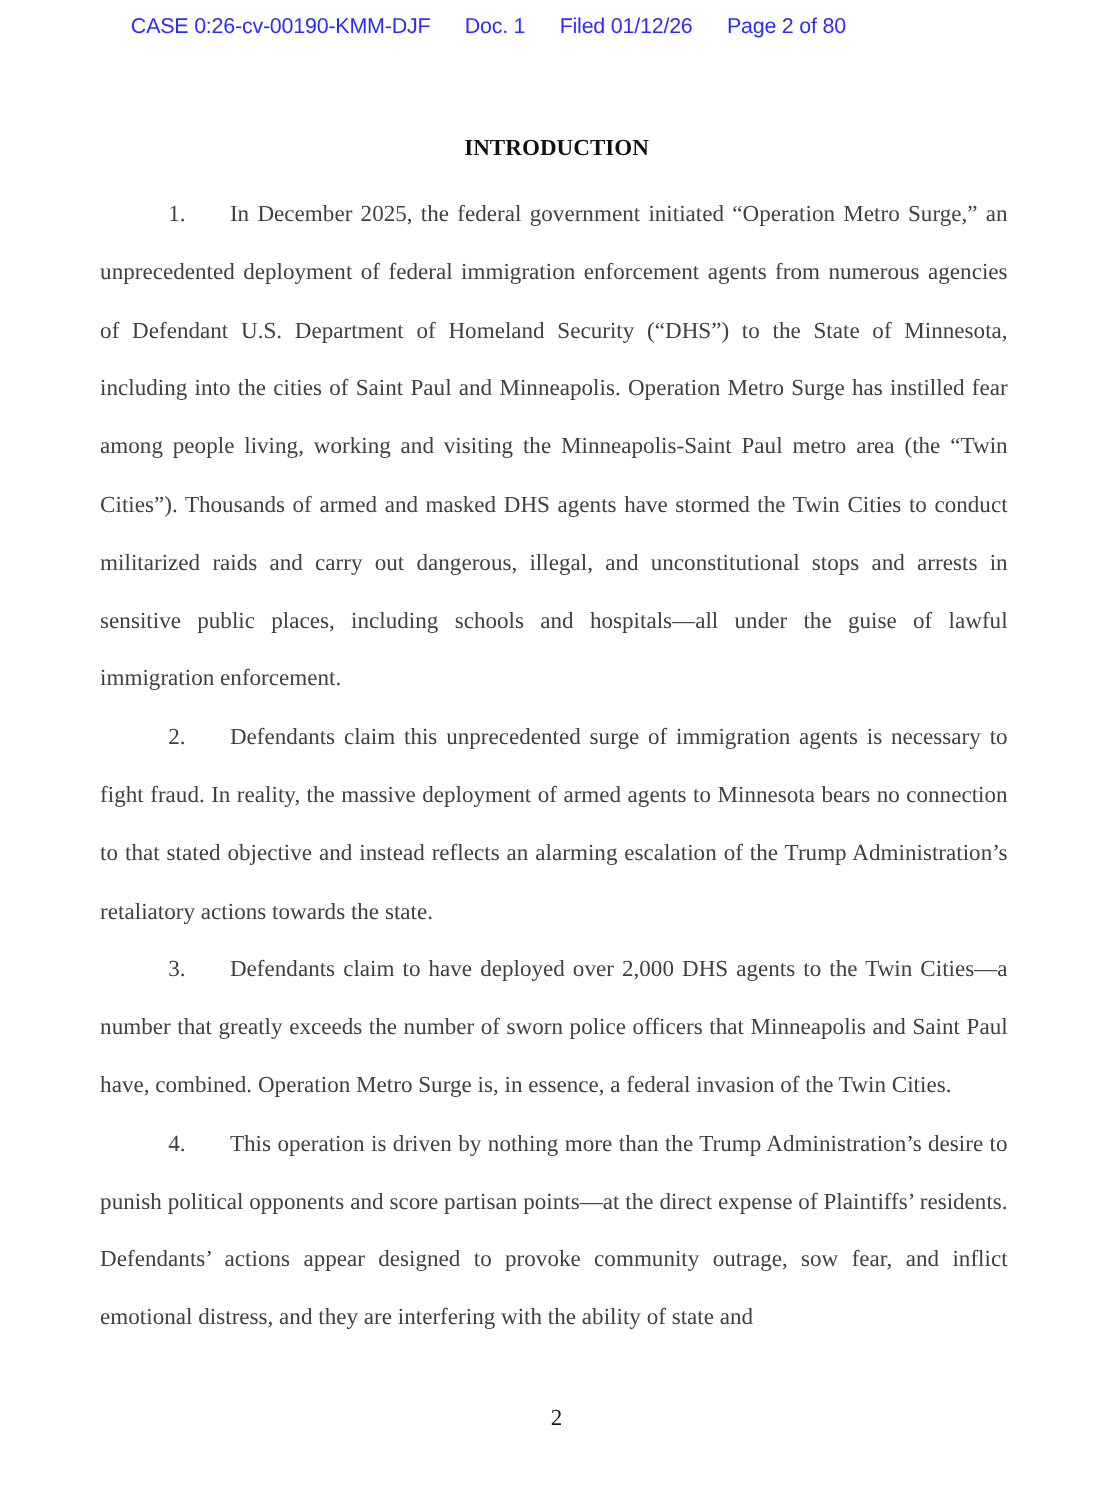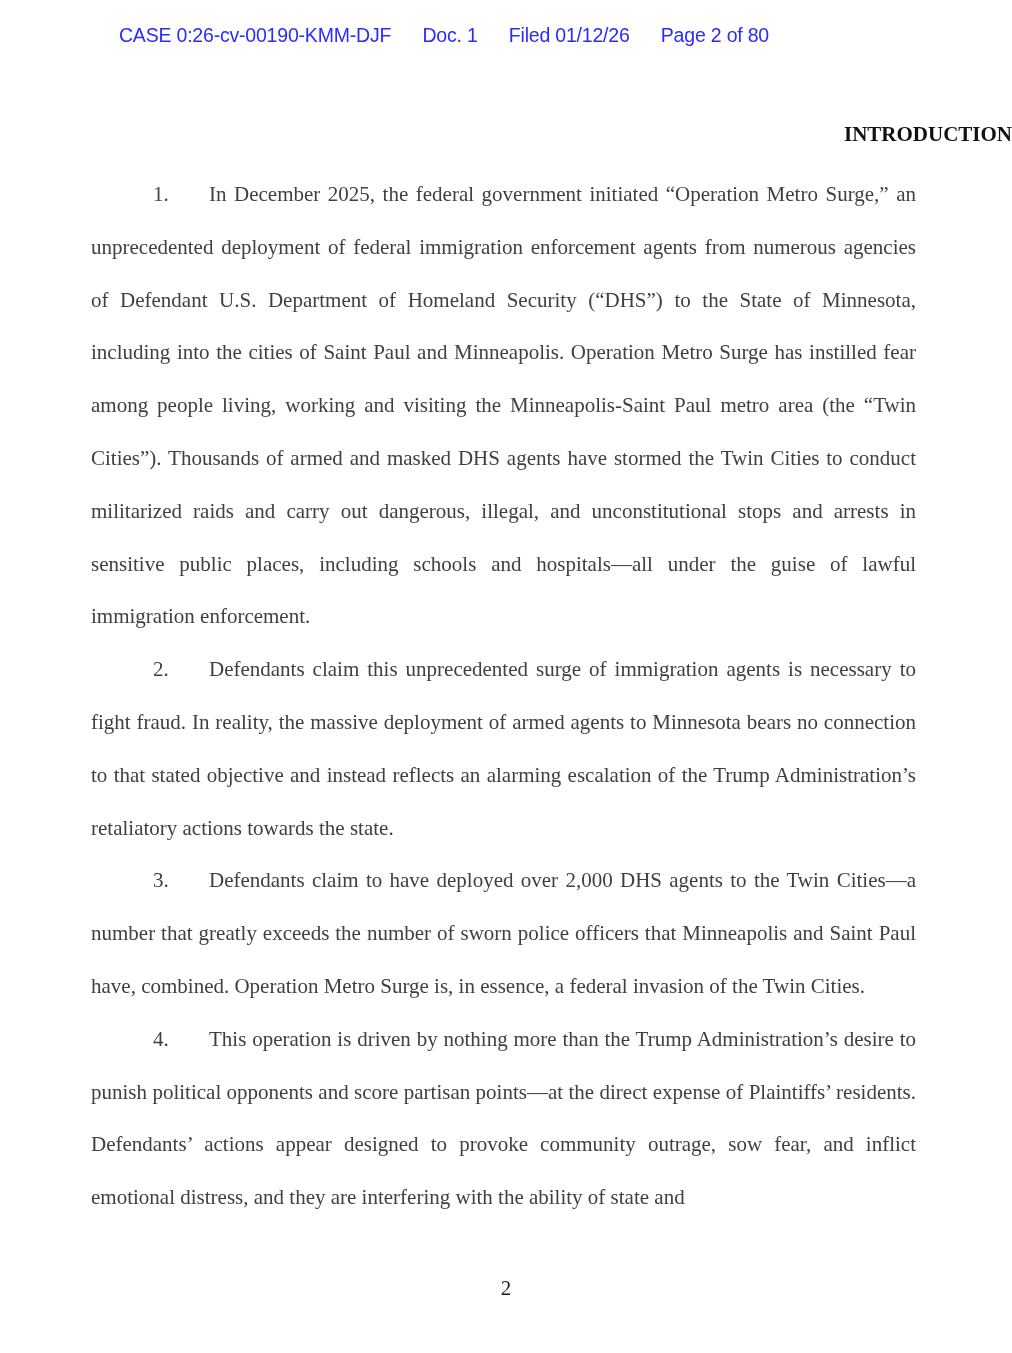--- a/index.html
+++ b/index.html
@@ -1,24 +1,24 @@
 <!DOCTYPE html>
 <html><head>
 <meta charset="utf-8">
 <style>
   html, body { margin:0; padding:0; background:#ffffff; }
   body { width:1012px; height:1353px; position:relative; overflow:hidden; }
   .header {
-    position:absolute; top:24px; left:0; width:888px; text-align:center;
+    position:absolute; top:13px; left:0; width:888px; text-align:center;
     font-family:"Liberation Sans", sans-serif; font-size:19.5px; color:#2b2bff;
     letter-spacing:-0.2px;
   }
   .header span { margin:0 13px; }
   .title {
-    position:absolute; top:122px; left:0; width:1012px; text-align:right;
+    position:absolute; top:122px; left:0; width:1012px; text-align:center;
     font-family:"Liberation Serif", serif; font-weight:bold; font-size:21px; color:#111;
   }
   .body-text {
     position:absolute; top:168px; left:91px; width:825px;
     font-family:"Liberation Serif", serif; font-size:21px; color:#404040;
     line-height:52.8px; text-align:justify;
   }
   .para { margin:0; text-indent:0; }
   .para .num { display:inline-block; width:56px; margin-left:62px; text-indent:0; }
   .page-num {

